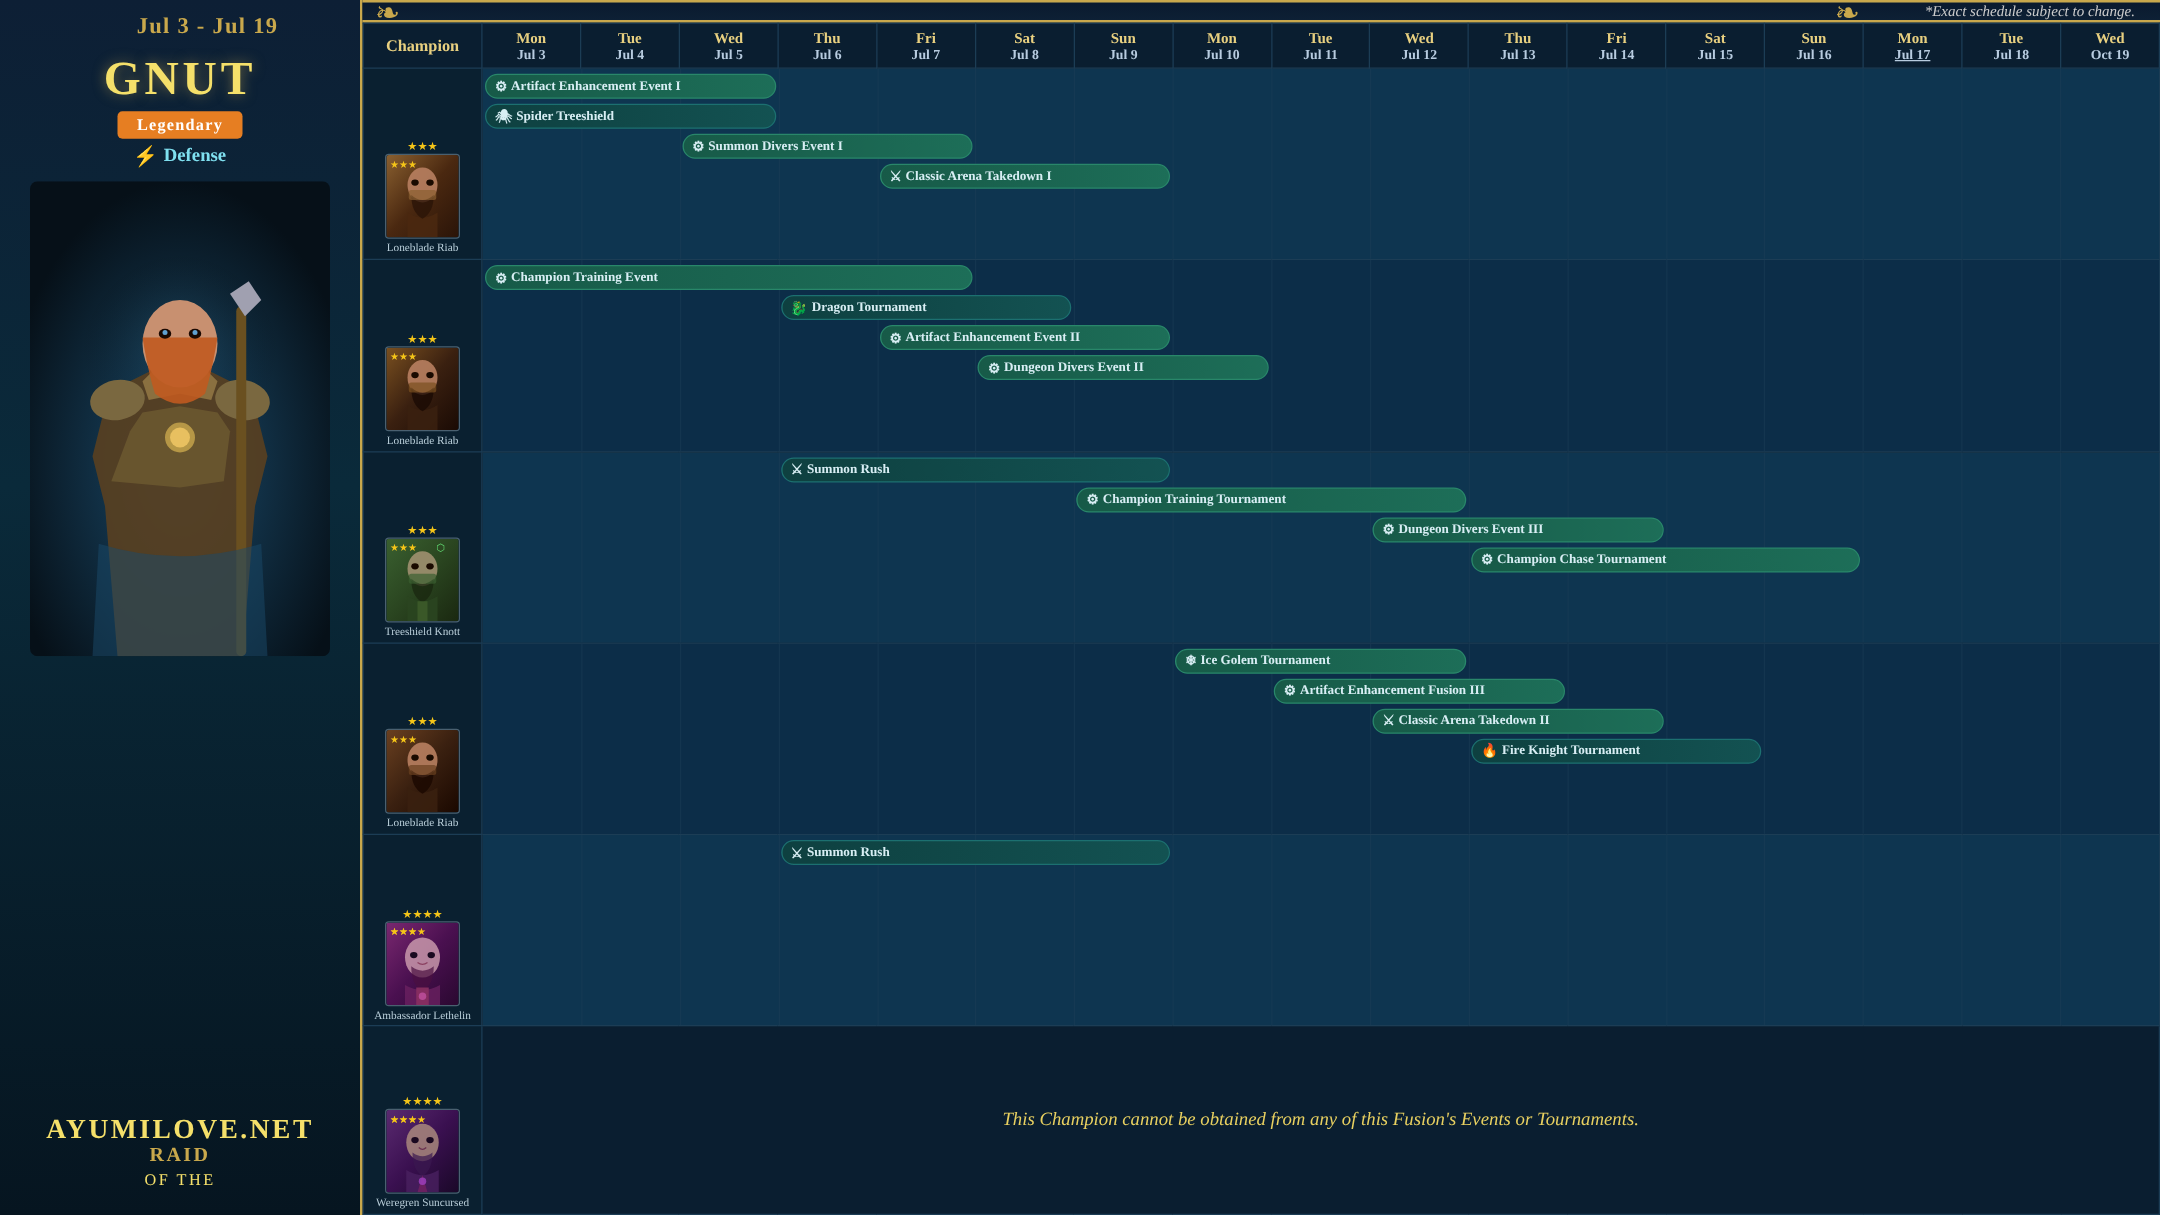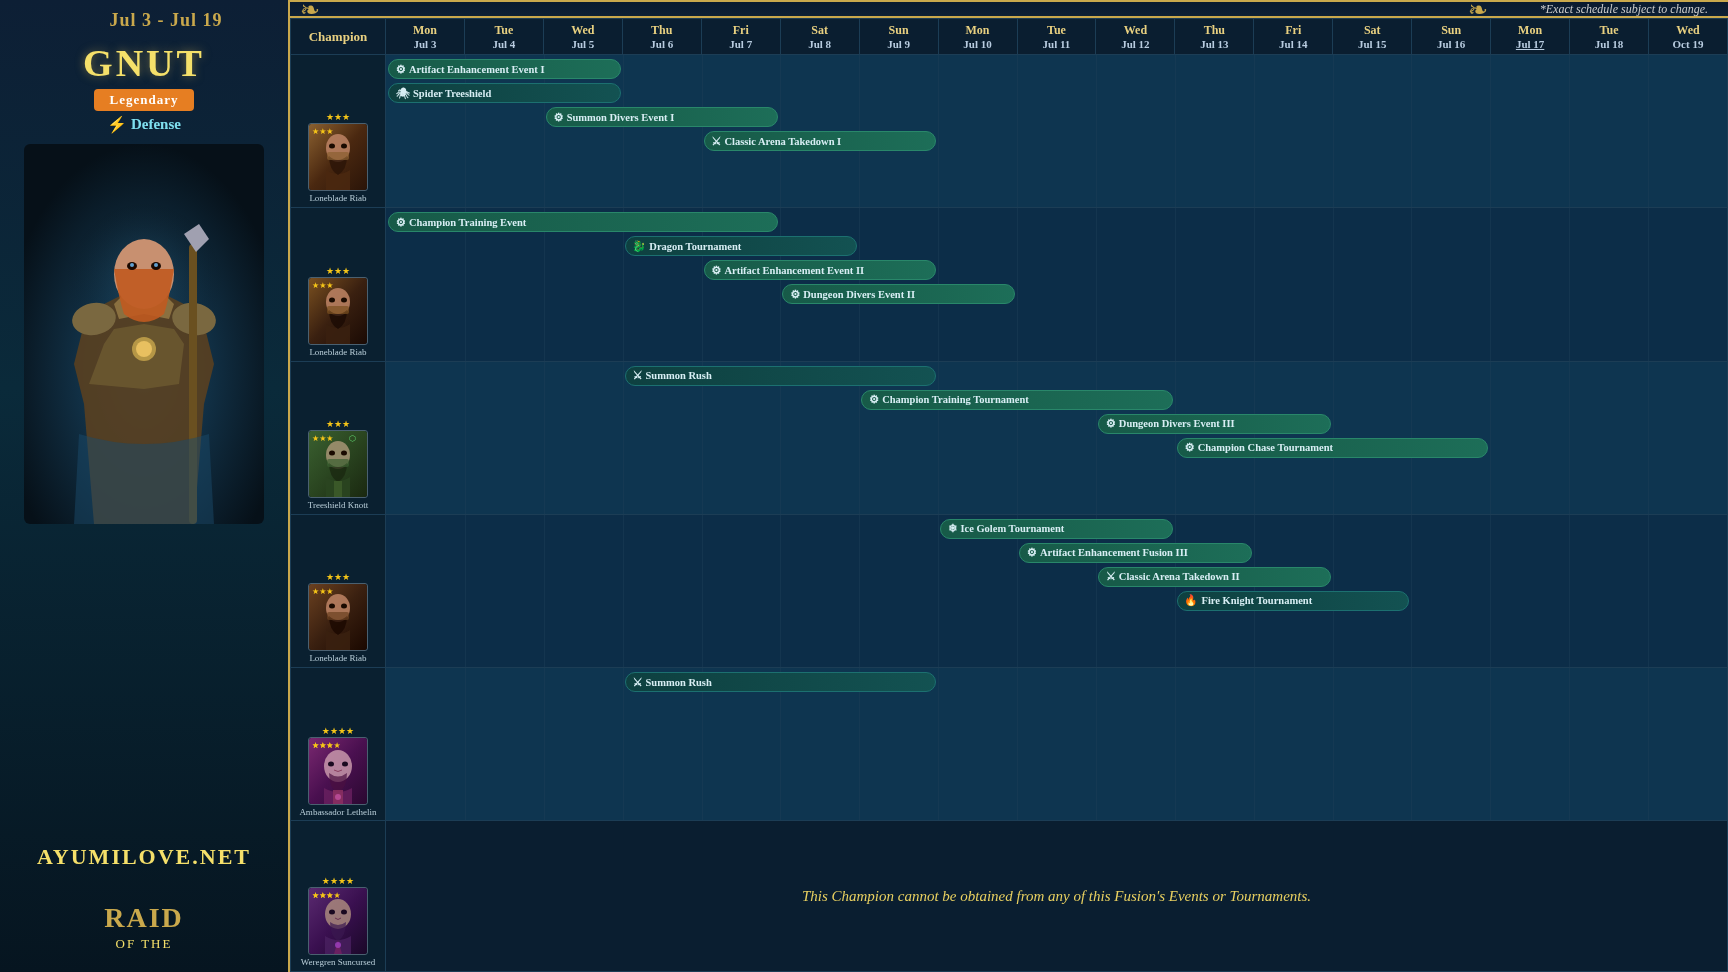--- a/index.html
+++ b/index.html
@@ -70,24 +70,23 @@
     .site-name {
       color: #f5e06a;
       font-size: 22px;
       font-weight: bold;
       letter-spacing: 2px;
       text-align: center;
       margin-top: 10px;
     }
     .raid-text {
       color: #c9a84c;
-      font-size: 28px;
+      font-size: 16px;
       font-weight: bold;
       letter-spacing: 2px;
-      margin-top: 32px;
     }
     .call-of-the {
       color: #f5e06a;
       font-size: 13px;
       letter-spacing: 2px;
       margin-top: 2px;
     }
     .arbiter-text {
       color: #f5e06a;
       font-size: 42px;

